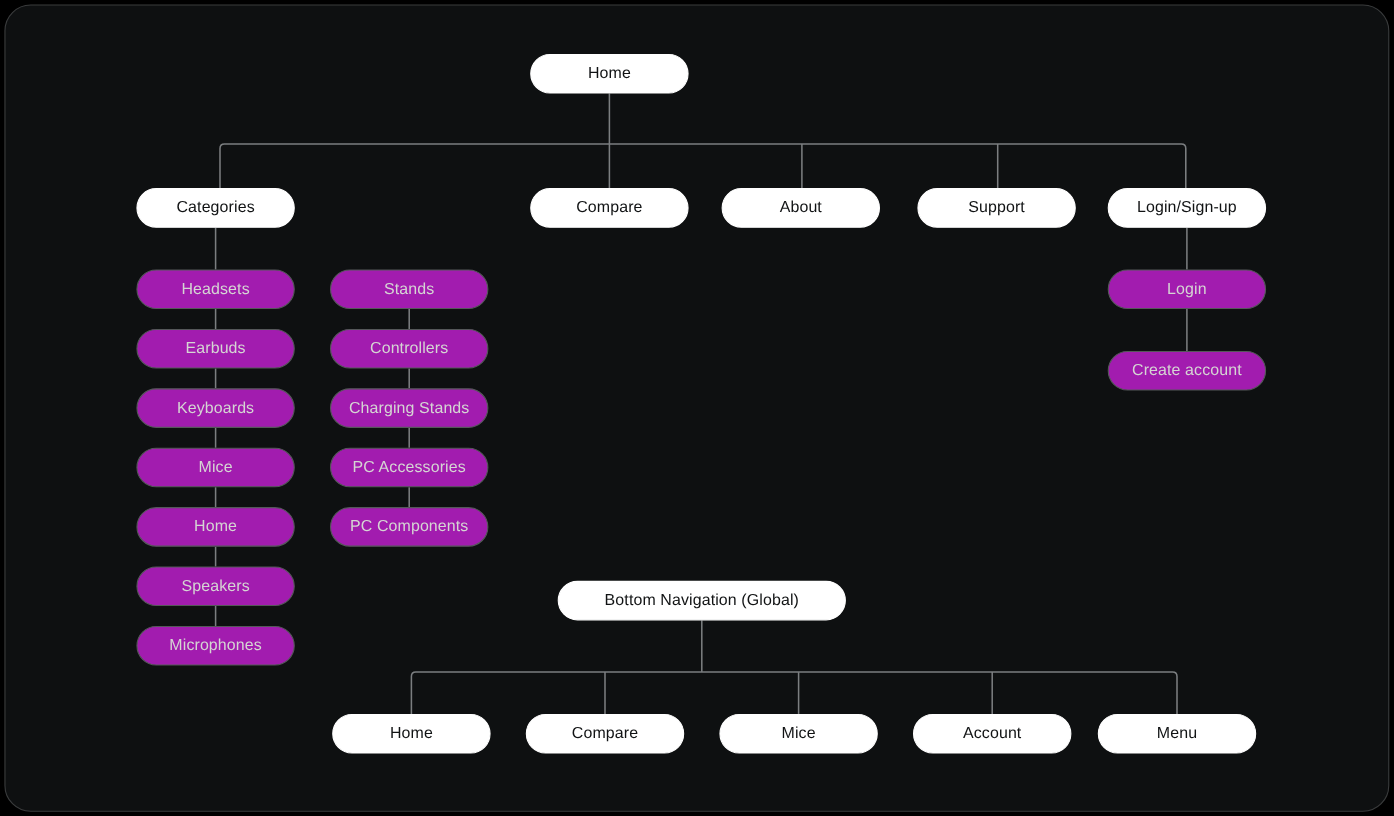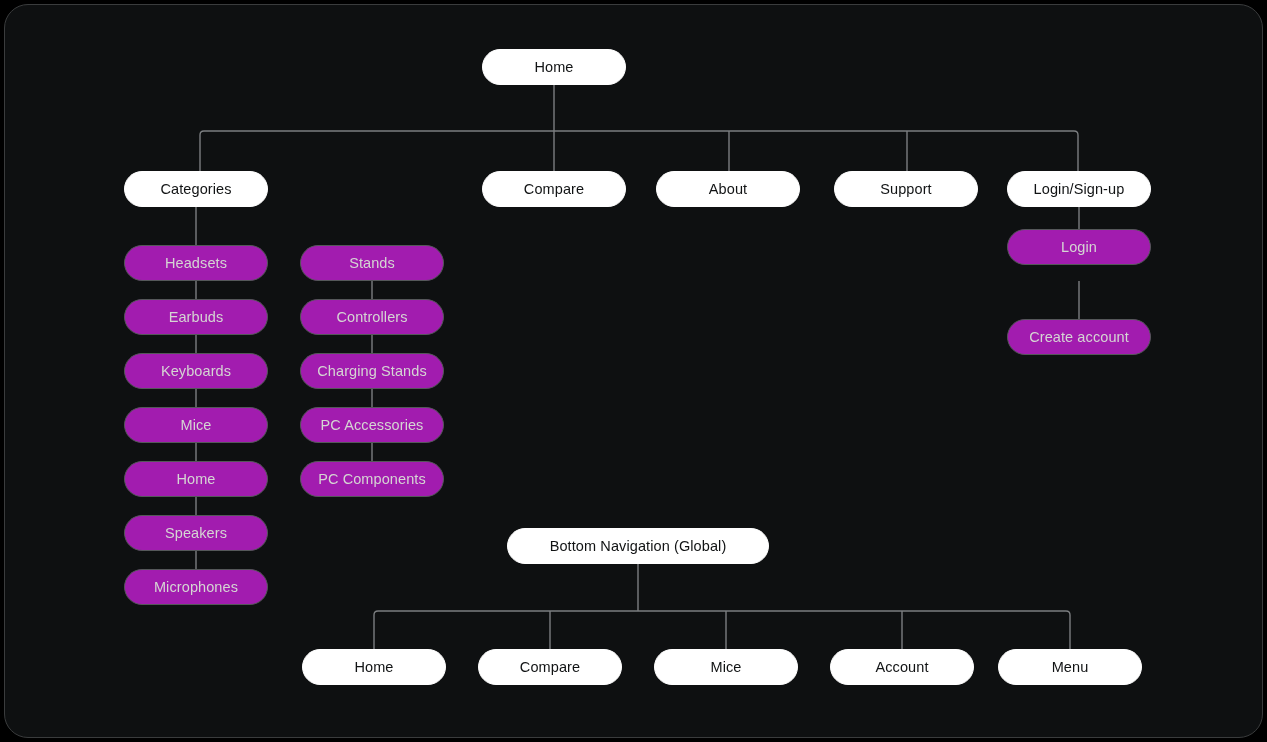--- a/index.html
+++ b/index.html
@@ -88,21 +88,21 @@
       </div>
       <div class="node solid" style="left: 651px; top: 166px; width: 144px;">
         <span>About</span>
       </div>
       <div class="node solid" style="left: 829px; top: 166px; width: 144px;">
         <span>Support</span>
       </div>
       <div class="node solid" style="left: 1002px; top: 166px; width: 144px;">
         <span>Login/Sign-up</span>
       </div>
-      <div class="node outline" style="left: 1002px; top: 224px; width: 144px;">
+      <div class="node outline" style="left: 1002px; top: 240px; width: 144px;">
         <span>Login</span>
       </div>
       <div class="node outline" style="left: 1002px; top: 314px; width: 144px;">
         <span>Create account</span>
       </div>
       <div class="node solid" style="left: 502px; top: 523px; width: 262px;">
         <span>Bottom Navigation (Global)</span>
       </div>
       <div class="node outline" style="left: 119px; top: 240px; width: 144px;">
         <span>Headsets</span>

